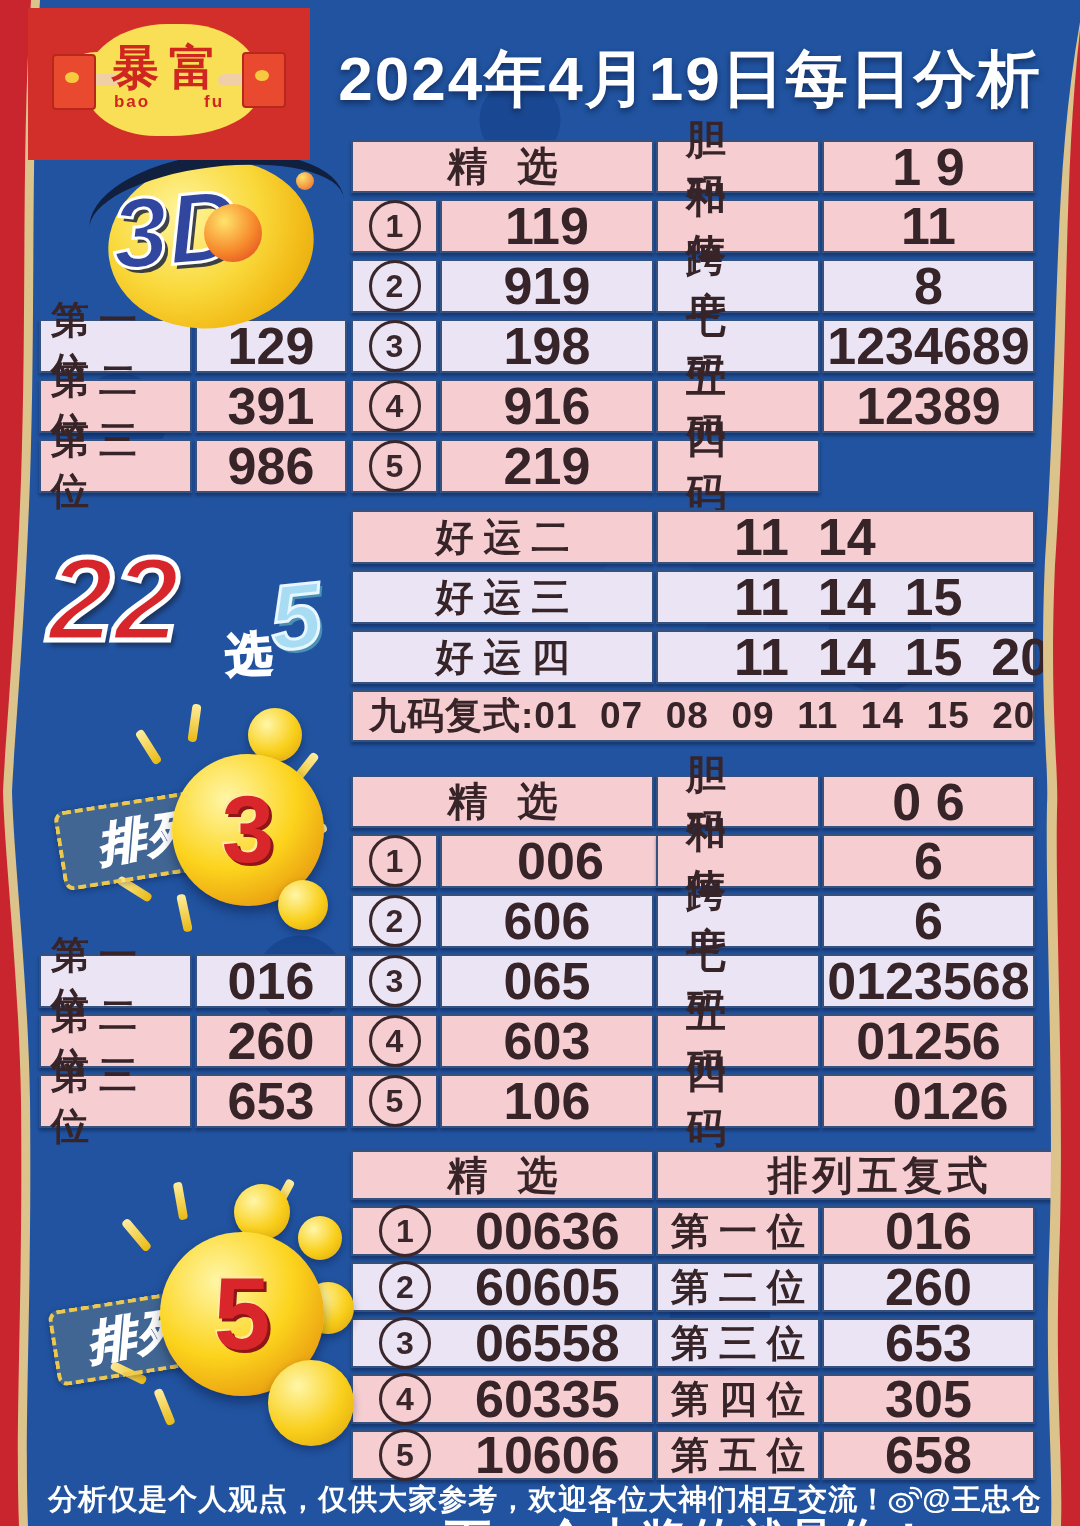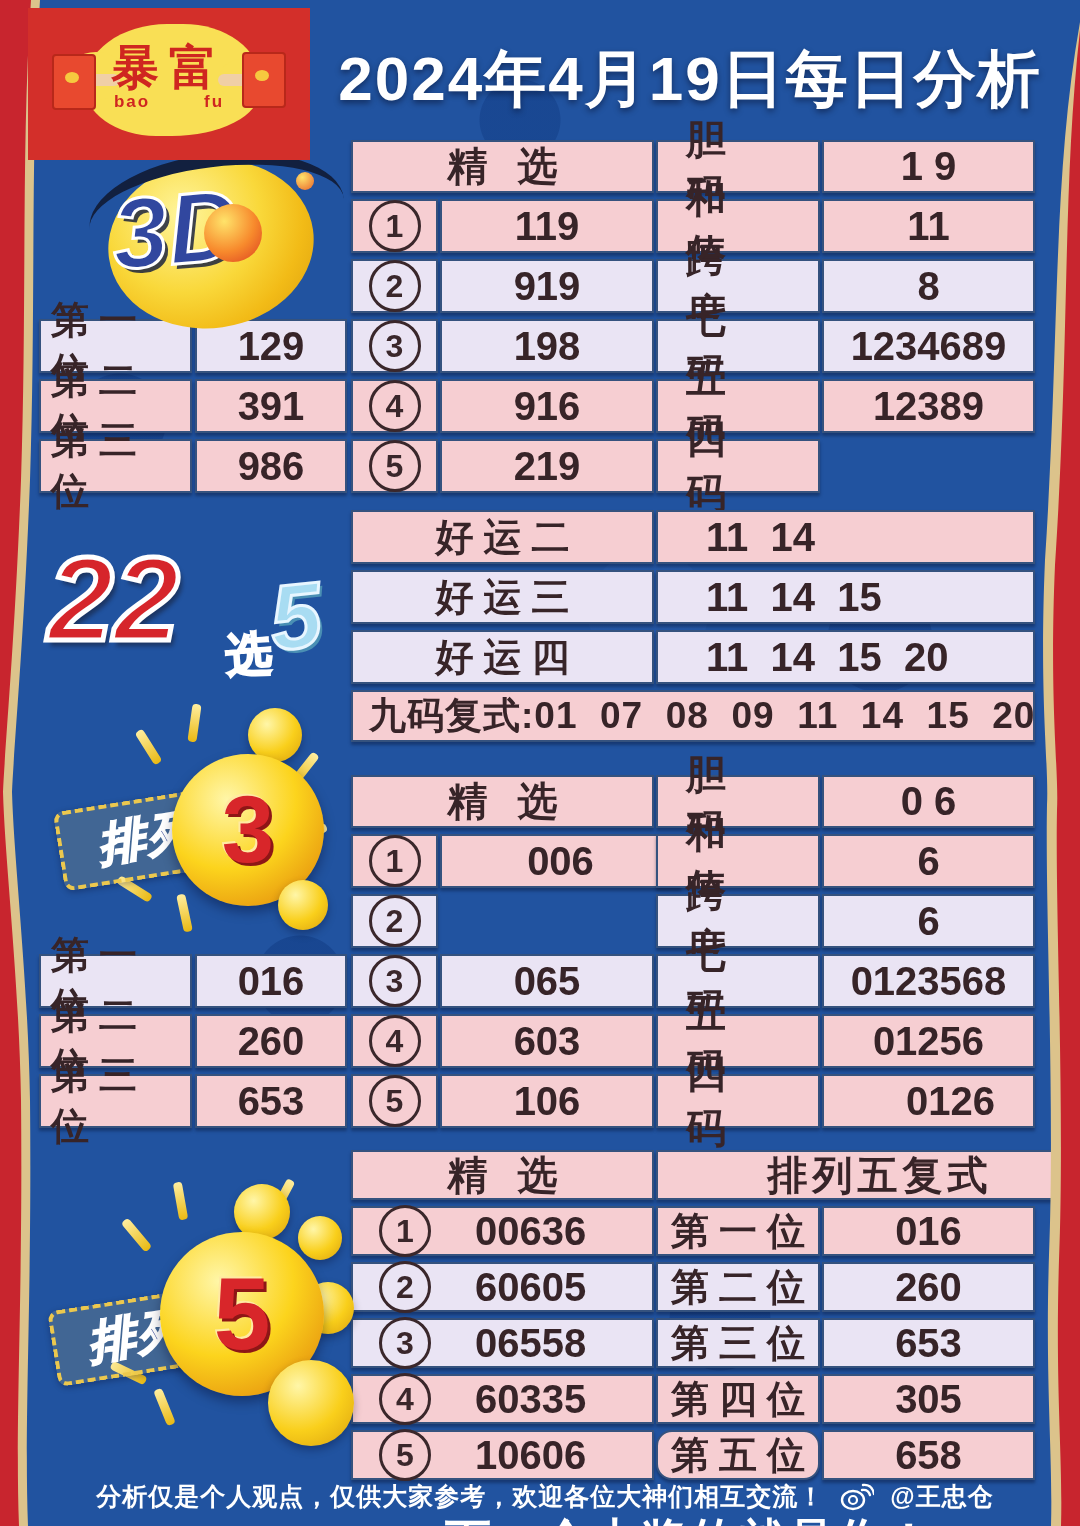--- a/index.html
+++ b/index.html
@@ -64,34 +64,34 @@
     display:flex;align-items:center;justify-content:center;box-shadow:0 6px 12px rgba(0,0,30,.35);}
   .pball span{font-weight:900;color:#d8262a;text-shadow:3px 3px 0 #8e1616,-2px -2px 0 #ffeaa2;}
   .sball{position:absolute;border-radius:50%;background:radial-gradient(circle at 35% 30%,#fff6a8,#f9cf1b 55%,#daa00e);box-shadow:0 4px 8px rgba(0,0,30,.3);}
   .ray{position:absolute;width:9px;height:38px;background:linear-gradient(#ffeea0,#e9b913);border-radius:4px;}
   
   .cell{position:absolute;display:flex;align-items:center;justify-content:center;
     border:2px solid #35527e;box-shadow:0 3px 3px rgba(8,18,48,.4);
     font-weight:bold;color:#372428;box-sizing:border-box;}
   .pink{background:#f6ced2;}
   .lav{background:#eae4f4;}
-  .val{font-size:40px;}
+  .val{font-size:52px;}
   .pre{white-space:pre;}
   .hdr{font-size:40px;letter-spacing:30px;padding-left:30px;}
   .lbl2{font-size:40px;letter-spacing:28px;padding-left:28px;}
   .lbl3{font-size:38px;letter-spacing:10px;padding-left:10px;}
   .lbl5{font-size:40px;letter-spacing:5px;padding-left:5px;}
-  .leftalign{justify-content:flex-start;padding-left:48px;}
+  .leftalign{justify-content:flex-start;padding-left:76px;}
   .badge{width:46px;height:46px;border:3px solid #3a272b;border-radius:50%;
     display:flex;align-items:center;justify-content:center;font-size:32px;font-weight:bold;color:#3a272b;flex:0 0 auto;}
   .combo{justify-content:flex-start;padding-left:26px;gap:44px;}
   .nine{font-size:37px;justify-content:flex-start;padding-left:16px;letter-spacing:1px;}
   
-  .foot1{position:absolute;left:30px;top:1480px;width:1030px;z-index:4;display:flex;align-items:center;justify-content:center;gap:16px;
-    color:#fff;font-size:25px;font-weight:bold;letter-spacing:1px;}
+  .foot1{position:absolute;left:30px;top:1480px;width:1030px;z-index:4;display:flex;align-items:center;justify-content:center;gap:0;
+    color:#fff;font-size:29px;font-weight:bold;letter-spacing:1px;}
   .foot2{position:absolute;left:340px;top:1510px;width:700px;z-index:4;text-align:center;color:#fff;font-size:46px;font-weight:900;letter-spacing:3px;}
 </style>
 </head>
 <body>
 
 <div class="page">
 
   <svg class="curtain" style="left:0;width:46px;" viewBox="0 0 46 1526">
     <path d="M0,0 L40,0 C30,150 36,300 30,480 C24,640 14,745 12,792 C14,862 28,980 30,1100 C32,1300 24,1420 28,1526 L0,1526 Z" fill="#dcc38b"></path>
     <path d="M0,0 L31,0 C21,150 27,300 21,480 C15,640 5,745 3,792 C5,862 19,980 21,1100 C23,1300 15,1420 19,1526 L0,1526 Z" fill="#c8252e"></path>
@@ -203,20 +203,21 @@
   <div class="cell pink" style="left:351px;top:834px;width:87px;height:54px;">
       <span class="badge">1</span>
     </div>
   <div class="cell pink val" style="left:440px;top:834px;width:241px;height:54px;">006</div>
   <div class="cell pink lbl2" style="left:656px;top:834px;width:164px;height:54px;">和值</div>
   <div class="cell pink val" style="left:822px;top:834px;width:213px;height:54px;">6</div>
 
   <div class="cell lav" style="left:351px;top:894px;width:87px;height:54px;">
       <span class="badge">2</span>
     </div>
+  <div class="cell lav val" style="left:440px;top:894px;width:214px;height:54px;">606</div>
   <div class="cell lav lbl2" style="left:656px;top:894px;width:164px;height:54px;">跨度</div>
   <div class="cell lav val" style="left:822px;top:894px;width:213px;height:54px;">6</div>
 
   <div class="cell lav" style="left:351px;top:954px;width:87px;height:54px;">
       <span class="badge">3</span>
     </div>
   <div class="cell lav val" style="left:440px;top:954px;width:214px;height:54px;">065</div>
   <div class="cell lav lbl2" style="left:656px;top:954px;width:164px;height:54px;">七码</div>
   <div class="cell lav val" style="left:822px;top:954px;width:213px;height:54px;">0123568</div>
 
@@ -287,21 +288,21 @@
       <span class="badge">4</span>
       <span class="val">60335</span>
     </div>
   <div class="cell pink lbl3" style="left:656px;top:1374px;width:164px;height:50px;">第四位</div>
   <div class="cell pink val" style="left:822px;top:1374px;width:213px;height:50px;">305</div>
 
   <div class="cell pink combo" style="left:351px;top:1430px;width:303px;height:50px;">
       <span class="badge">5</span>
       <span class="val">10606</span>
     </div>
-  <div class="cell pink lbl3" style="left:656px;top:1430px;width:164px;height:50px;border-radius:16px;">第五位</div>
+  <div class="cell pink lbl3" style="left:656px;top:1430px;width:164px;height:50px;">第五位</div>
   <div class="cell pink val" style="left:822px;top:1430px;width:213px;height:50px;">658</div>
 
   <div class="foot1">
     <span>分析仅是个人观点，仅供大家参考，欢迎各位大神们相互交流！</span>
     <svg width="34" height="28" viewBox="0 0 34 28">
       <ellipse cx="13" cy="17" rx="11" ry="9" fill="none" stroke="#fff" stroke-width="2.4"></ellipse>
       <circle cx="13" cy="17" r="4" fill="none" stroke="#fff" stroke-width="2.2"></circle>
       <path d="M22,7 q6,-1 8,5" fill="none" stroke="#fff" stroke-width="2.4" stroke-linecap="round"></path>
       <path d="M23,2 q9,-1 11,9" fill="none" stroke="#fff" stroke-width="2.4" stroke-linecap="round"></path>
     </svg>

